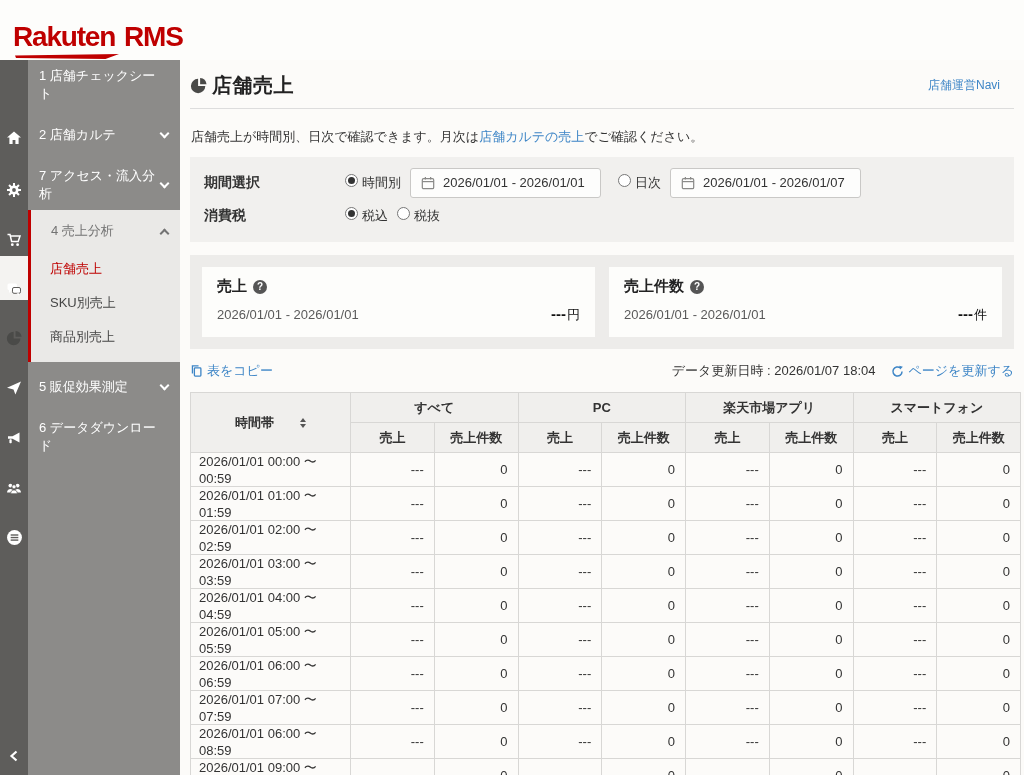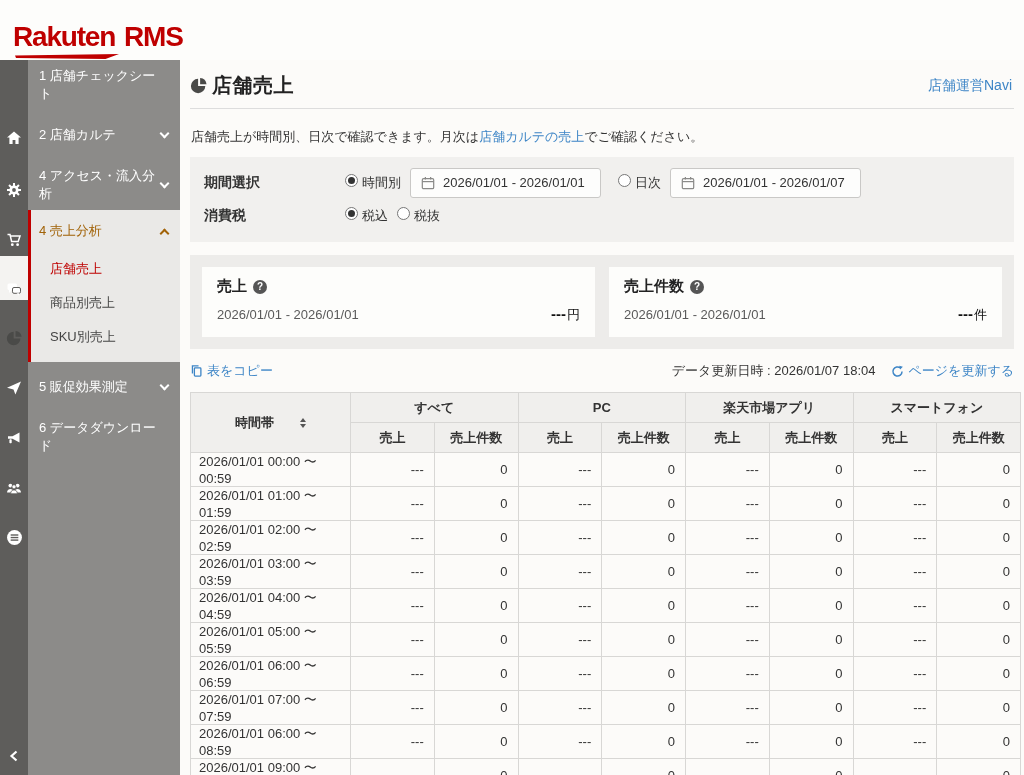--- a/index.html
+++ b/index.html
@@ -21,29 +21,29 @@
   .rail { position:absolute; top:60px; left:0; width:28px; bottom:0; background:#5e5d5b; z-index:3; }
   .rail-item { position:absolute; left:0; width:28px; height:36px; display:flex; align-items:center; justify-content:center; cursor:pointer; }
   .rail-active-bg { position:absolute; left:0; width:28px; top:196px; height:44px; background:#f4f3f1; }
   .menu { position:absolute; top:60px; left:28px; width:152px; bottom:0; background:#8c8b89; z-index:2; }
   .menu-item { height:50px; display:flex; align-items:center; padding:0 12px 0 11px; color:#fff; font-size:13px; cursor:pointer; }
   .menu-item .lbl { flex:1; }
   .chev { width:7px; height:7px; border-right:2px solid currentColor; border-bottom:2px solid currentColor; display:inline-block; flex:none; }
   .chev.down { transform:rotate(45deg); margin-top:-3px; }
   .chev.up   { transform:rotate(-135deg); margin-top:4px; }
   .submenu-block { background:#eae9e7; border-left:3px solid #bf0000; padding-bottom:8px; }
-  .submenu-block .menu-item { height:42px; color:#a16207; padding-left:8px; }
+  .submenu-block .menu-item { height:42px; color:#737373; padding-left:8px;margin-left:12px; }
   .submenu-item { height:34px; display:flex; align-items:center; padding-left:19px; color:#454545; cursor:pointer; }
   .submenu-item.active { color:#bf0000; }
   .rail-collapse { position:absolute; bottom:6px; left:0; width:28px; height:26px; display:flex; align-items:center; justify-content:center; cursor:pointer; }
   
   .main { position:absolute; left:180px; top:60px; right:0; bottom:0; background:#fcfbf9; padding:0 4px 0 10px; overflow:hidden; }
   .page-head { display:flex; align-items:center; margin-top:12px; }
   .page-head h1 { font-size:20px; font-weight:bold; color:#222; margin:0 0 0 4px; letter-spacing:0.5px; }
-  .navi-link { margin-left:auto; margin-right:8px; color:#3d85c6; font-size:14px; text-decoration:none; cursor:pointer; }
+  .navi-link { margin-left:auto; margin-right:20px; color:#3d85c6; font-size:12px; text-decoration:none; cursor:pointer; }
   .head-divider { border-bottom:1px solid #ddd; margin-top:9px; margin-right:6px; }
   .desc { margin:19px 0 0 1px; font-size:13px; color:#333; }
   a.inline-link { color:#3d85c6; text-decoration:none; cursor:pointer; }
   
   .filter-panel { background:#f1f0ee; margin-top:11px; margin-right:6px; padding:9px 14px 10px; }
   .filter-row { display:flex; align-items:center; height:33px; }
   .filter-label { width:141px; font-weight:bold; font-size:14px; color:#333; flex:none; }
   .radio-option { display:flex; align-items:flex-start; cursor:pointer; margin-right:9px; }
   .radio { width:13px; height:13px; border:1px solid #777; border-radius:50%; background:#fff; position:relative; margin-right:4px; flex:none; }
   .radio.checked::after { content:""; position:absolute; left:2px; top:2px; right:2px; bottom:2px; border-radius:50%; background:#333; }
@@ -174,36 +174,36 @@
 
 <div class="menu">
   <div class="menu-item">
     <span class="lbl">1 店舗チェックシート</span>
   </div>
   <div class="menu-item">
     <span class="lbl">2 店舗カルテ</span>
     <span class="chev down"></span>
   </div>
   <div class="menu-item">
-    <span class="lbl">4 アクセス・流入分析</span>
+    <span class="lbl">7 アクセス・流入分析</span>
     <span class="chev down"></span>
   </div>
   <div class="submenu-block">
     <div class="menu-item">
       <span class="lbl">4 売上分析</span>
       <span class="chev up"></span>
     </div>
     <div class="submenu-item active">
       <span>店舗売上</span>
     </div>
     <div class="submenu-item">
+      <span>SKU別売上</span>
+    </div>
+    <div class="submenu-item">
       <span>商品別売上</span>
-    </div>
-    <div class="submenu-item">
-      <span>SKU別売上</span>
     </div>
   </div>
   <div class="menu-item">
     <span class="lbl">5 販促効果測定</span>
     <span class="chev down"></span>
   </div>
   <div class="menu-item">
     <span class="lbl">6 データダウンロード</span>
   </div>
 </div>

